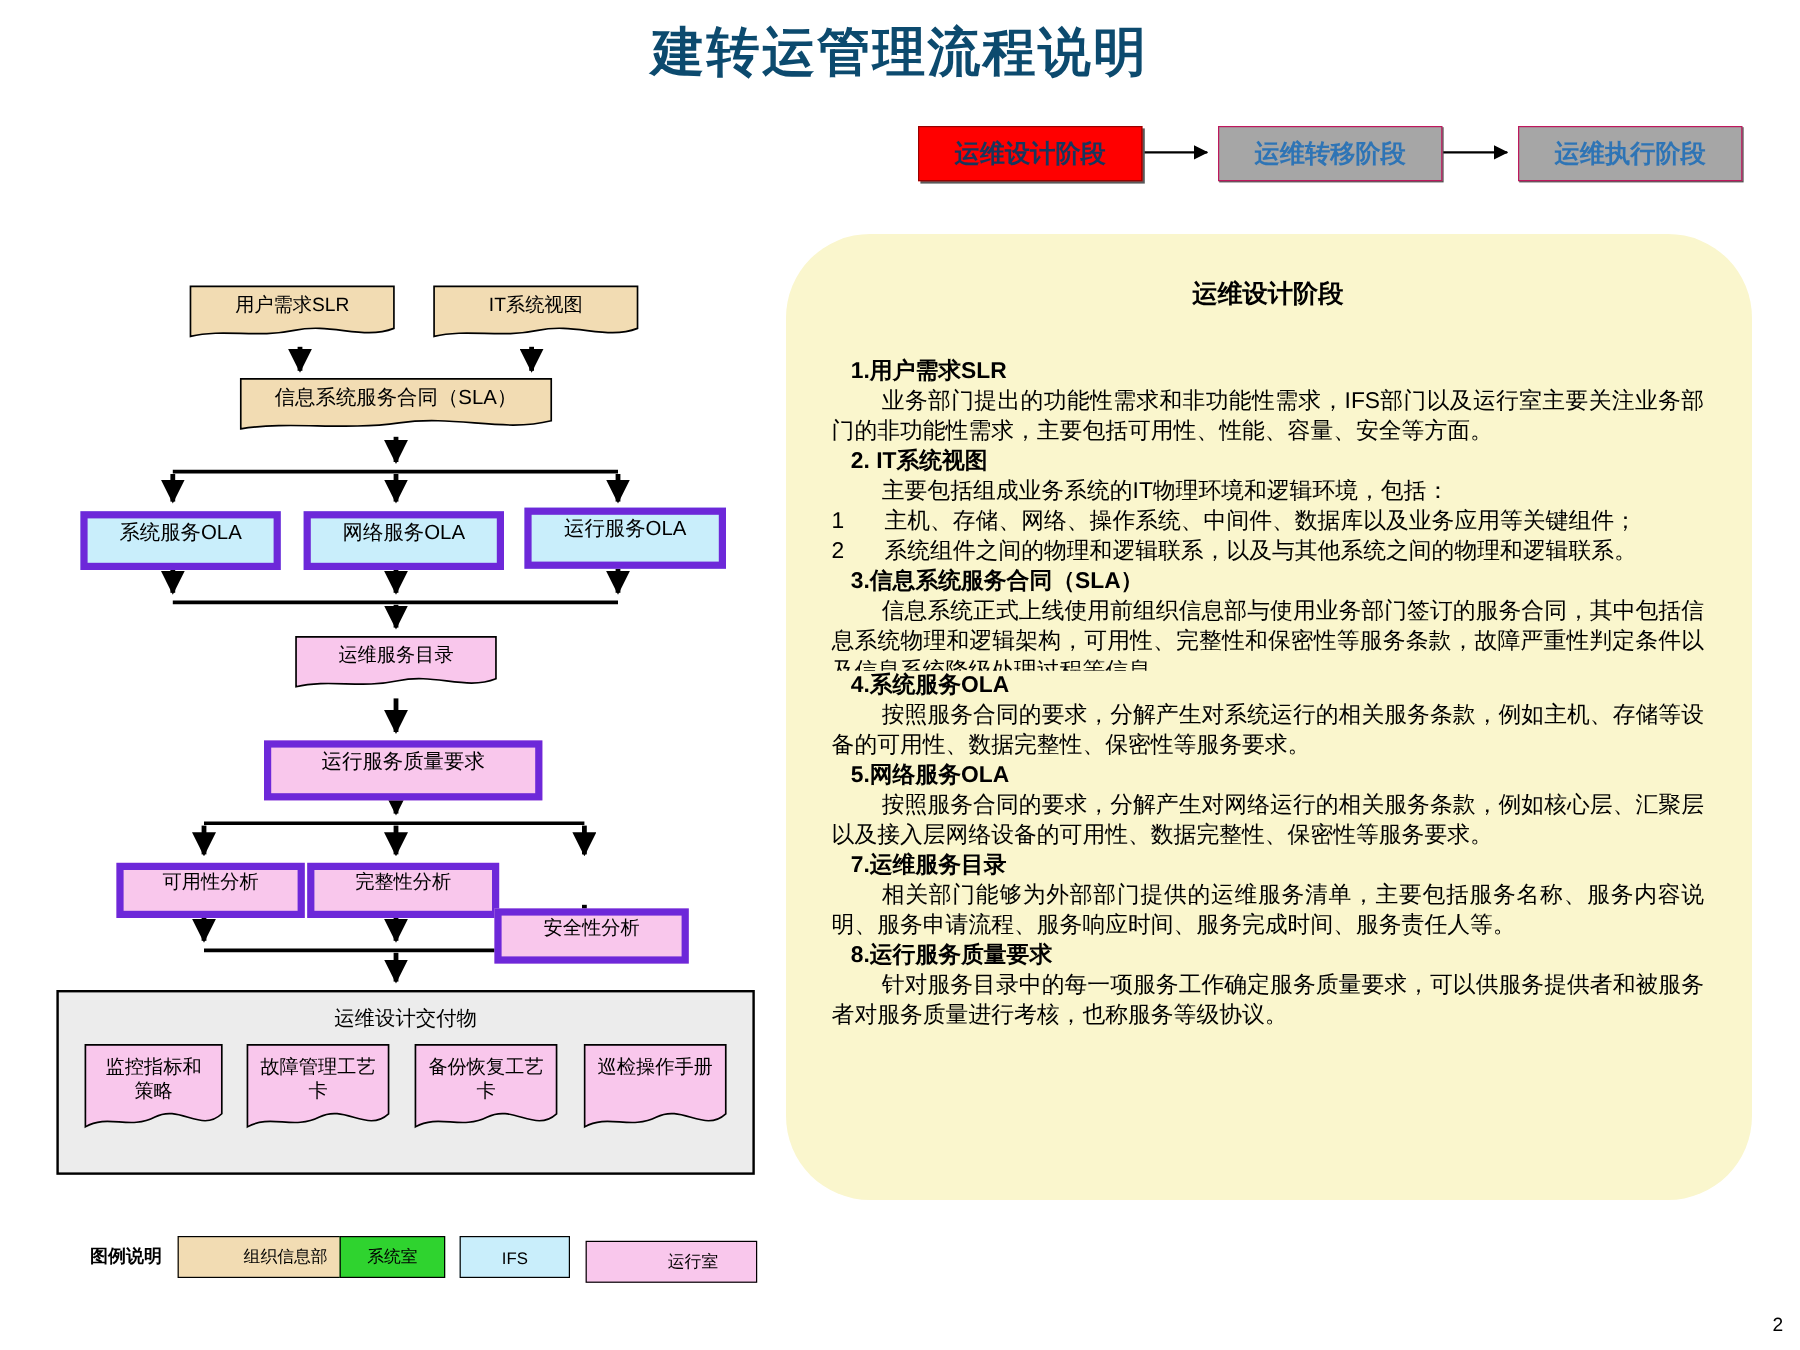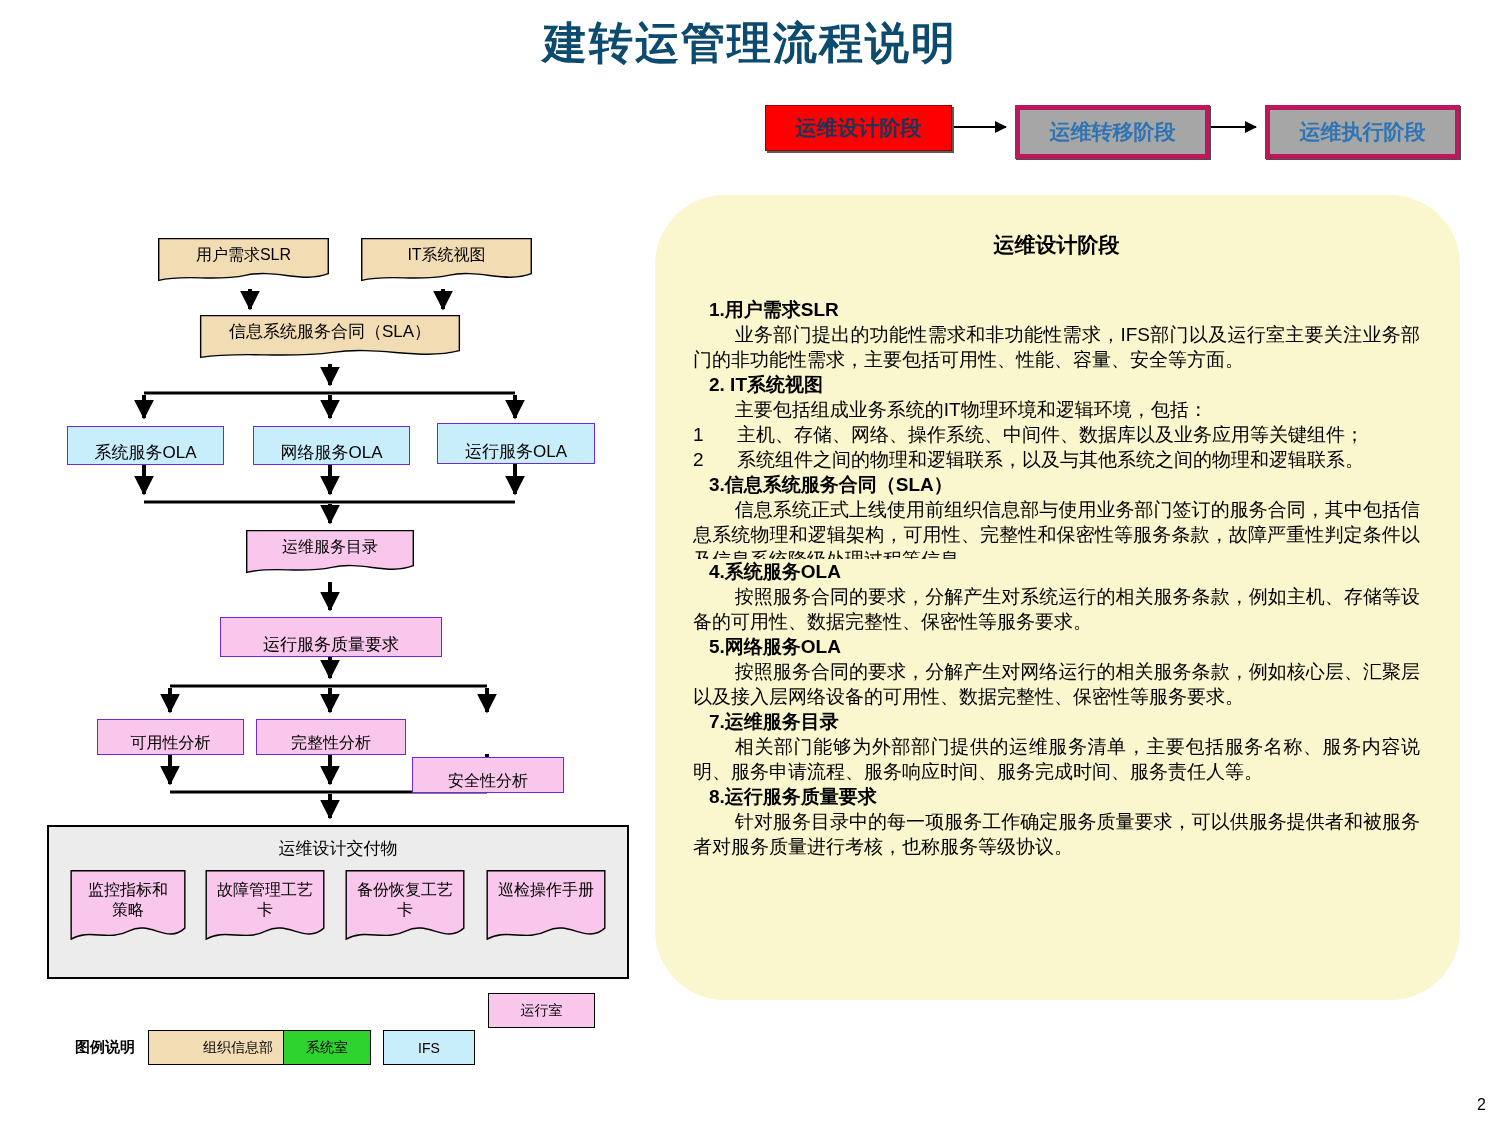--- a/index.html
+++ b/index.html
@@ -18,27 +18,27 @@
   
   .phase-box{
     height:44px;display:flex;align-items:center;justify-content:center;
     font-size:21px;font-weight:700;z-index:2;
   }
   .phase-active{
     background:#ff0000;border:1px solid #990000;box-shadow:2px 2px 0 #5a5a5a;
     color:#17365d;
   }
   .phase-inactive{
-    background:#a6a6a6;border:5px solid #be185d;box-shadow:1px 1px 0 #4d4d4d;
+    background:#a6a6a6;border:1px solid #be185d;box-shadow:1px 1px 0 #4d4d4d;
     color:#2e74b5;
   }
 
   
   .fbox{
-    border:1px solid #6d28d9;display:flex;align-items:flex-end;justify-content:center;
+    border:6px solid #6d28d9;display:flex;align-items:flex-start;justify-content:center;
     text-align:center;z-index:2;font-size:17px;
   }
   .fblue{background:#c9eefb;}
   .fpink{background:#f9c7ec;}
 
   
   .doc{z-index:2;}
   .doc svg{position:absolute;left:0;top:0;width:100%;height:100%;}
   .doc path{stroke:#000;stroke-width:1.4;vector-effect:non-scaling-stroke;}
   .doc.tan path{fill:#f2dcb3;}
@@ -272,17 +272,17 @@
 <div class="abs legend-label">图例说明</div>
 <div class="abs legend-item" style="left: 148px; top: 1030px; width: 114px; background-color: rgb(242, 220, 179); padding-left: 32px;">
   <span>组织信息部</span>
 </div>
 <div class="abs legend-item" style="left: 283px; top: 1030px; width: 86px; background-color: rgb(47, 211, 47);">
   <span>系统室</span>
 </div>
 <div class="abs legend-item" style="left: 383px; top: 1030px; width: 90px; background-color: rgb(201, 238, 251);">
   <span>IFS</span>
 </div>
-<div class="abs legend-item" style="left: 488px; top: 993px; width: 105px; background-color: rgb(249, 199, 236);">
+<div class="abs legend-item" style="left: 488px; top: 1034px; width: 105px; background-color: rgb(249, 199, 236); padding-left: 36px;">
   <span>运行室</span>
 </div>
 
 <div class="abs page-num">2</div>
 
 </body></html>

